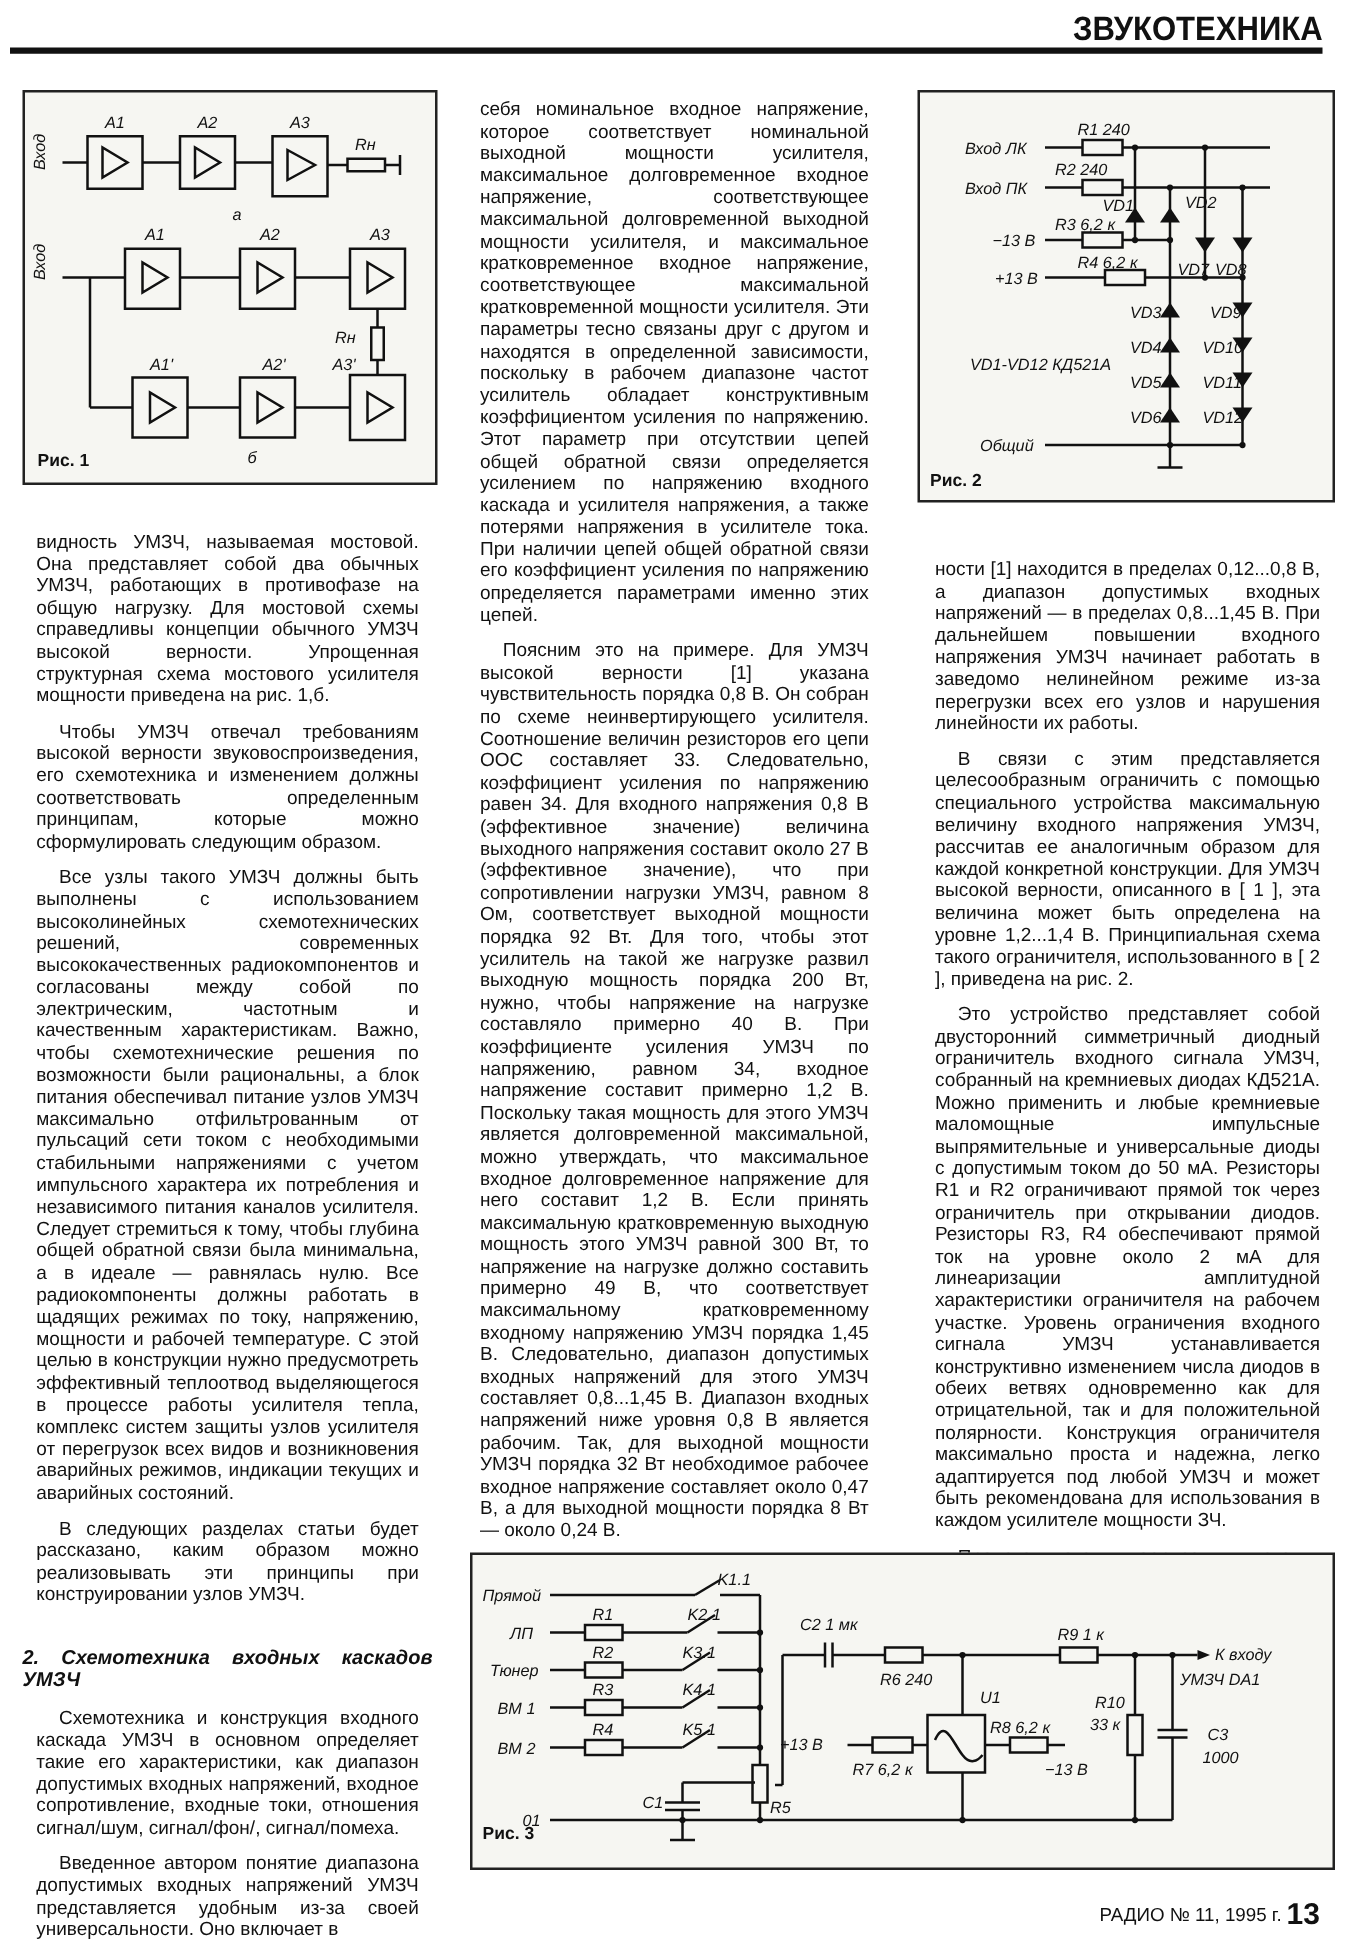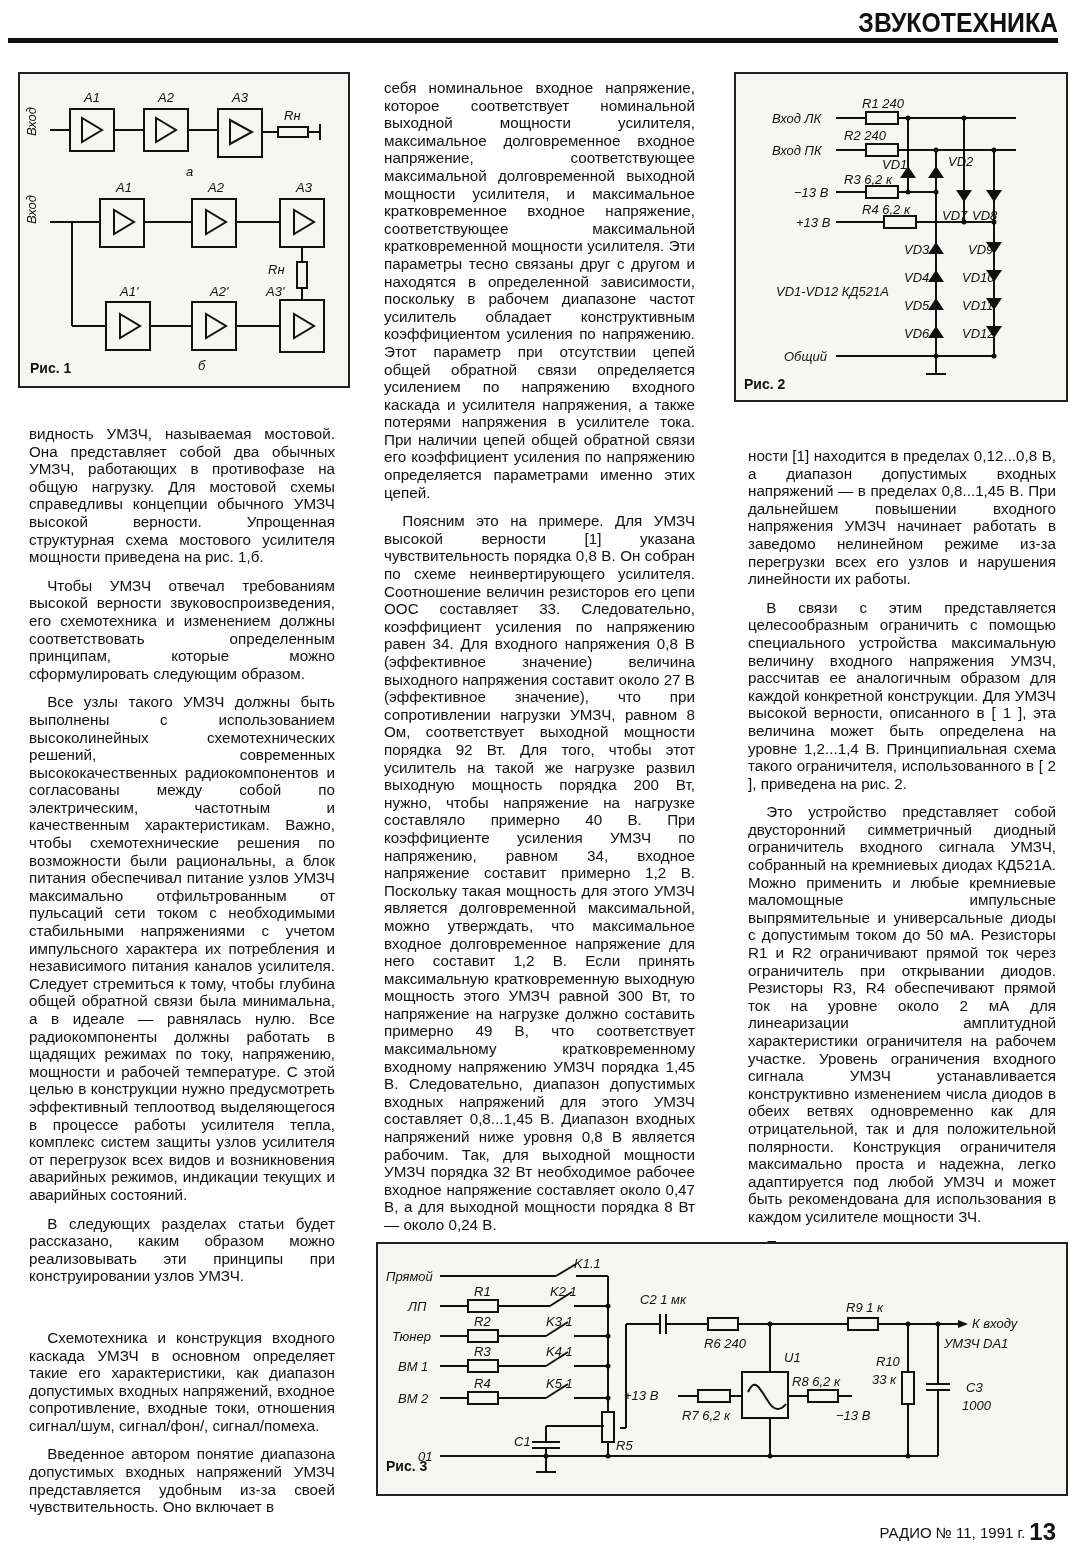--- a/index.html
+++ b/index.html
@@ -158,22 +158,23 @@
   </svg>
   <div class="fig-cap" style="left:8px;top:302px;">Рис. 2</div>
 </div>
 
 <div class="col col1" style="top:414px;">
   <p class="noindent">видность УМЗЧ, называемая мостовой. Она представляет собой два обычных УМЗЧ, работающих в противофазе на общую нагрузку. Для мостовой схемы справедливы концепции обычного УМЗЧ высокой верности. Упрощенная структурная схема мостового усилителя мощности приведена на рис. 1,б.</p>
   <p>Чтобы УМЗЧ отвечал требованиям высокой верности звуковоспроизведения, его схемотехника и изменением должны соответствовать определенным принципам, которые можно сформулировать следующим образом.</p>
   <p>Все узлы такого УМЗЧ должны быть выполнены с использованием высоколинейных схемотехнических решений, современных высококачественных радиокомпонентов и согласованы между собой по электрическим, частотным и качественным характеристикам. Важно, чтобы схемотехнические решения по возможности были рациональны, а блок питания обеспечивал питание узлов УМЗЧ максимально отфильтрованным от пульсаций сети током с необходимыми стабильными напряжениями с учетом импульсного характера их потребления и независимого питания каналов усилителя. Следует стремиться к тому, чтобы глубина общей обратной связи была минимальна, а в идеале — равнялась нулю. Все радиокомпоненты должны работать в щадящих режимах по току, напряжению, мощности и рабочей температуре. С этой целью в конструкции нужно предусмотреть эффективный теплоотвод выделяющегося в процессе работы усилителя тепла, комплекс систем защиты узлов усилителя от перегрузок всех видов и возникновения аварийных режимов, индикации текущих и аварийных состояний.</p>
   <p>В следующих разделах статьи будет рассказано, каким образом можно реализовывать эти принципы при конструировании узлов УМЗЧ.</p>
   <div style="height:22px;"></div>
+  <div class="section-heading">2. Схемотехника входных каскадов УМЗЧ</div>
   <p>Схемотехника и конструкция входного каскада УМЗЧ в основном определяет такие его характеристики, как диапазон допустимых входных напряжений, входное сопротивление, входные токи, отношения сигнал/шум, сигнал/фон/, сигнал/помеха.</p>
-  <p>Введенное автором понятие диапазона допустимых входных напряжений УМЗЧ представляется удобным из-за своей чувствительность. Оно включает в</p>
+  <p>Введенное автором понятие диапазона допустимых входных напряжений УМЗЧ представляется удобным из-за своей универсальности. Оно включает в</p>
 </div>
 
 <div class="col col2" style="top:68px;">
   <p class="noindent">себя номинальное входное напряжение, которое соответствует номинальной выходной мощности усилителя, максимальное долговременное входное напряжение, соответствующее максимальной долговременной выходной мощности усилителя, и максимальное кратковременное входное напряжение, соответствующее максимальной кратковременной мощности усилителя. Эти параметры тесно связаны друг с другом и находятся в определенной зависимости, поскольку в рабочем диапазоне частот усилитель обладает конструктивным коэффициентом усиления по напряжению. Этот параметр при отсутствии цепей общей обратной связи определяется усилением по напряжению входного каскада и усилителя напряжения, а также потерями напряжения в усилителе тока. При наличии цепей общей обратной связи его коэффициент усиления по напряжению определяется параметрами именно этих цепей.</p>
   <p>Поясним это на примере. Для УМЗЧ высокой верности [1] указана чувствительность порядка 0,8 В. Он собран по схеме неинвертирующего усилителя. Соотношение величин резисторов его цепи ООС составляет 33. Следовательно, коэффициент усиления по напряжению равен 34. Для входного напряжения 0,8 В (эффективное значение) величина выходного напряжения составит около 27 В (эффективное значение), что при сопротивлении нагрузки УМЗЧ, равном 8 Ом, соответствует выходной мощности порядка 92 Вт. Для того, чтобы этот усилитель на такой же нагрузке развил выходную мощность порядка 200 Вт, нужно, чтобы напряжение на нагрузке составляло примерно 40 В. При коэффициенте усиления УМЗЧ по напряжению, равном 34, входное напряжение составит примерно 1,2 В. Поскольку такая мощность для этого УМЗЧ является долговременной максимальной, можно утверждать, что максимальное входное долговременное напряжение для него составит 1,2 В. Если принять максимальную кратковременную выходную мощность этого УМЗЧ равной 300 Вт, то напряжение на нагрузке должно составить примерно 49 В, что соответствует максимальному кратковременному входному напряжению УМЗЧ порядка 1,45 В. Следовательно, диапазон допустимых входных напряжений для этого УМЗЧ составляет 0,8...1,45 В. Диапазон входных напряжений ниже уровня 0,8 В является рабочим. Так, для выходной мощности УМЗЧ порядка 32 Вт необходимое рабочее входное напряжение составляет около 0,47 В, а для выходной мощности порядка 8 Вт — около 0,24 В.</p>
 </div>
 
 <div class="col col3" style="top:436px;">
   <p class="noindent">ности [1] находится в пределах 0,12...0,8 В, а диапазон допустимых входных напряжений — в пределах 0,8...1,45 В. При дальнейшем повышении входного напряжения УМЗЧ начинает работать в заведомо нелинейном режиме из-за перегрузки всех его узлов и нарушения линейности их работы.</p>
   <p>В связи с этим представляется целесообразным ограничить с помощью специального устройства максимальную величину входного напряжения УМЗЧ, рассчитав ее аналогичным образом для каждой конкретной конструкции. Для УМЗЧ высокой верности, описанного в [ 1 ], эта величина может быть определена на уровне 1,2...1,4 В. Принципиальная схема такого ограничителя, использованного в [ 2 ], приведена на рис. 2.</p>
@@ -288,14 +289,14 @@
     <text x="494" y="140">33 к</text>
     <text x="588" y="148">C3</text>
     <text x="584" y="166">1000</text>
     <text x="594" y="84">К входу</text>
     <text x="566" y="104">УМЗЧ DA1</text>
   </svg>
   <div class="fig-cap" style="left:8px;top:214px;text-align:right;">Рис. 3</div>
 </div>
 
 <div class="footer">
-  <span>РАДИО № 11, 1991 г.</span><span class="page">13</span>
+  <span>РАДИО № 11, 1995 г.</span><span class="page">13</span>
 </div>
 
 </body></html>

